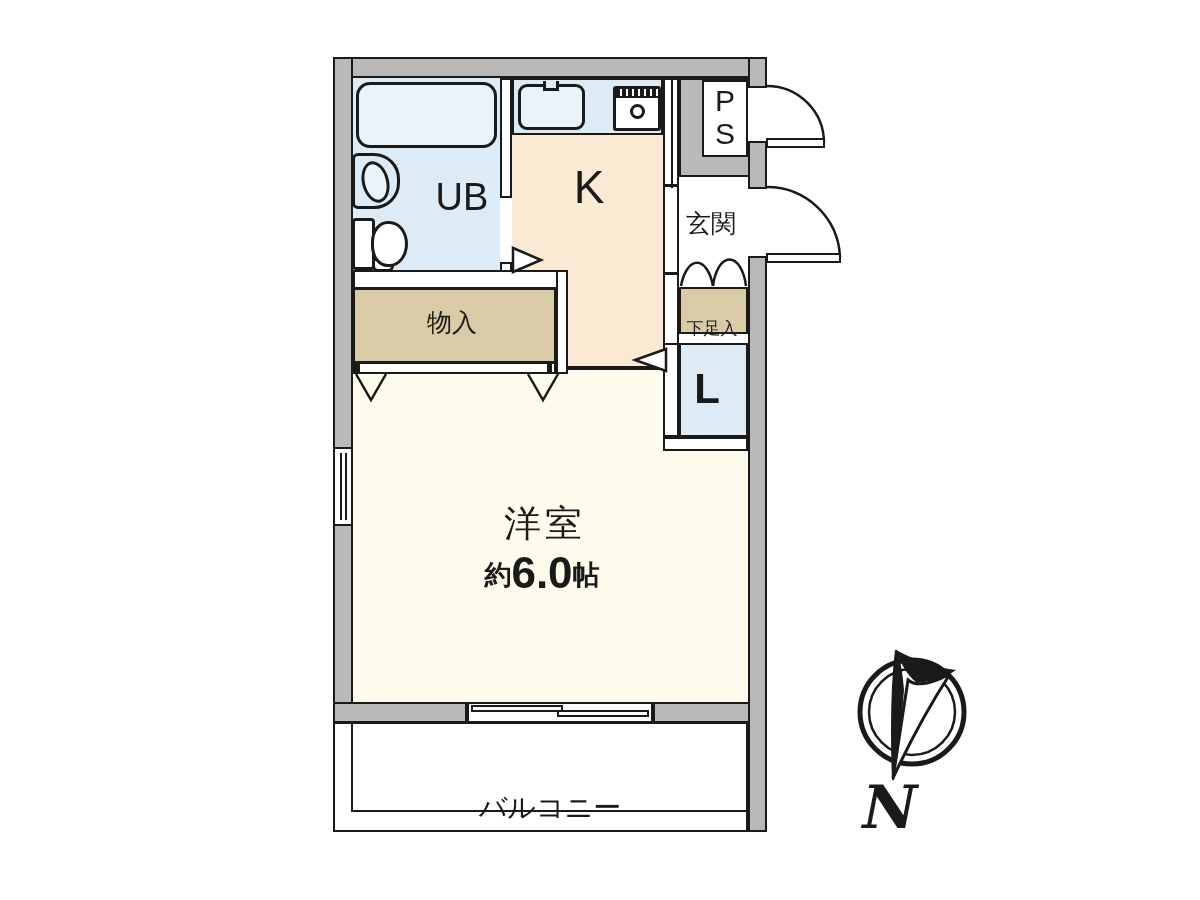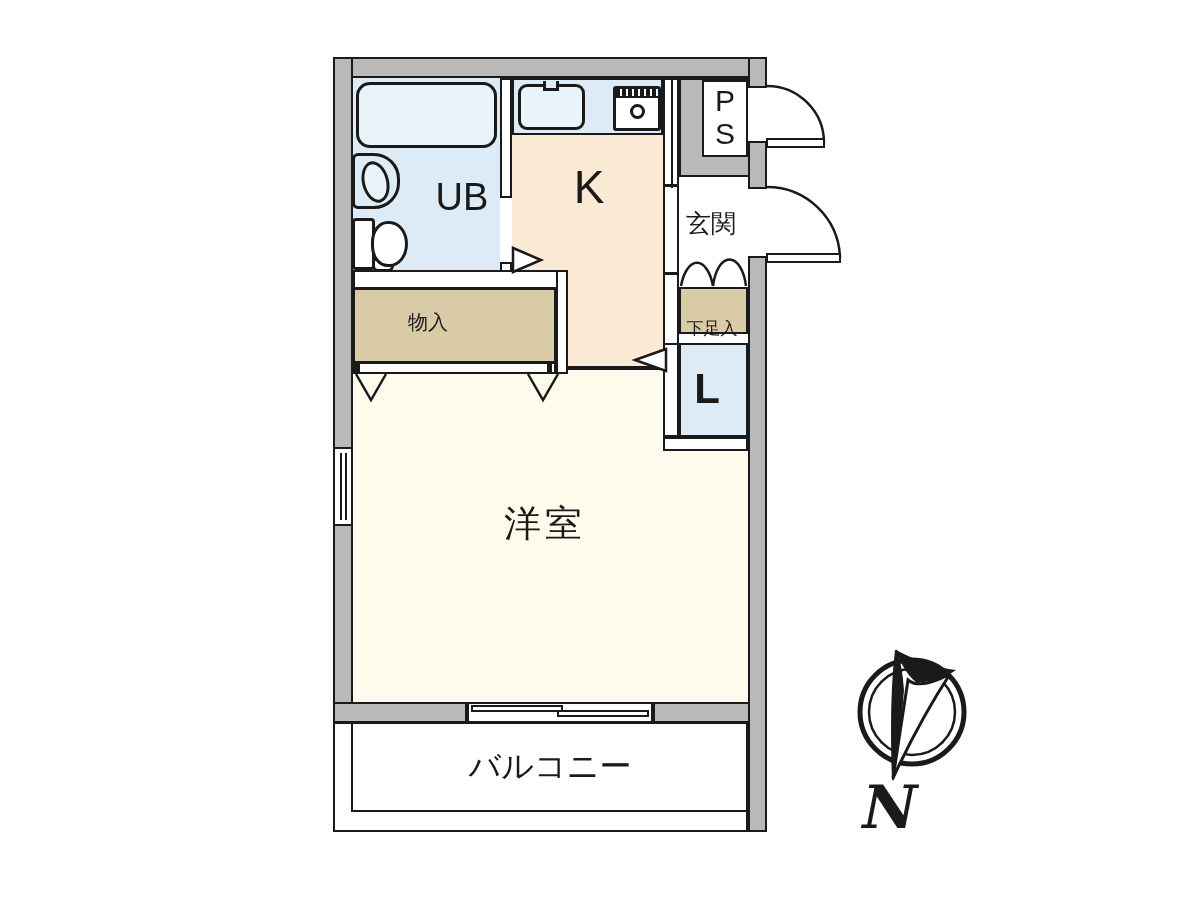--- a/index.html
+++ b/index.html
@@ -120,17 +120,20 @@
     </g>
   </svg>
 
   <div class="lbl" style="left:462px;top:197px;font-size:38px">UB</div>
   <div class="lbl" style="left:589px;top:187px;font-size:46px">K</div>
   <div class="lbl" style="left:725px;top:101px;font-size:30px">P</div>
   <div class="lbl" style="left:725px;top:134px;font-size:30px">S</div>
   <div class="lbl" style="left:711px;top:223px;font-size:25px">玄関</div>
   <div class="lbl" style="left:712px;top:328px;font-size:17px">下足入</div>
   <div class="lbl" style="left:707px;top:389px;font-size:42px;font-weight:bold">L</div>
-  <div class="lbl" style="left:428px;top:322px;font-size:20px">物入</div>
+  <div class="lbl" style="left:452px;top:322px;font-size:25px">物入</div>
   <div class="lbl" style="left:545px;top:523px;font-size:37px;letter-spacing:4px">洋室</div>
-  <div class="lbl" style="left:550px;top:766px;font-size:32px">バルコニー</div>
+  <div class="lbl" style="left:542px;top:573px;font-size:27px;font-weight:bold">
+    <span>約</span><span style="font-size:44px;vertical-align:-4px">6.0</span><span>帖</span>
+  </div>
+  <div class="lbl" style="left:550px;top:808px;font-size:28px">バルコニー</div>
 
 </div>
 
 </body></html>

